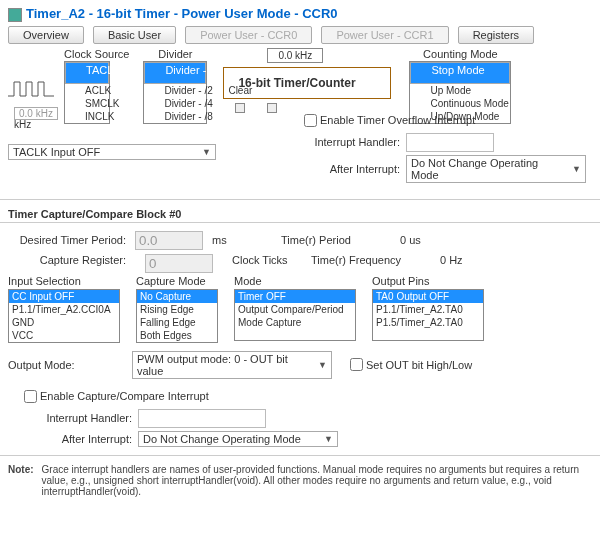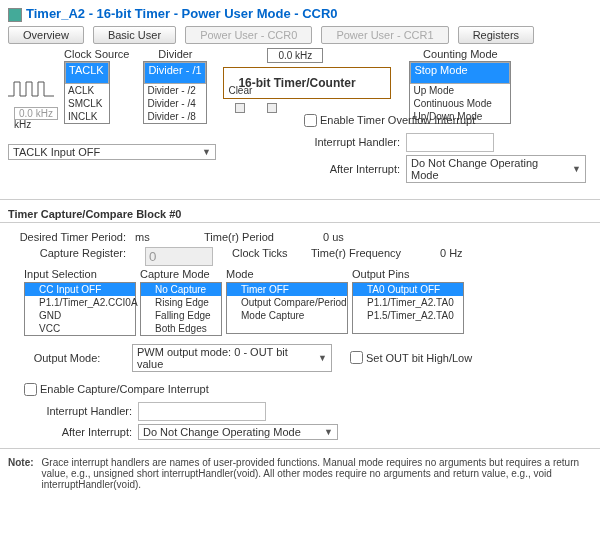--- a/index.html
+++ b/index.html
@@ -6,37 +6,37 @@
 .hdr{margin:6px 8px 4px;font-size:13px;font-weight:bold;color:#0066CC}
 .hdr .ico{display:inline-block;width:12px;height:12px;background:#4a9;margin-right:4px;vertical-align:middle;border:1px solid #888}
 .tabs{margin:0 8px 2px}
 .tab{display:inline-block;padding:2px 14px;border:1px solid #aaa;border-radius:2px;background:linear-gradient(#fff,#e4e4e4);font-size:11px;cursor:pointer;margin-right:6px}
 .tab.dis{color:#aaa;background:#f3f3f3;cursor:default}
 hr{border:none;border-top:1px solid #ccc;margin:8px 0}
 .rowlbl{text-align:center;font-size:11px;margin-bottom:1px}
 .diagram{display:flex;align-items:flex-start;margin:4px 6px 0}
 .clkshape{width:54px;height:34px;margin-top:24px}
 .selbox{border:1px solid #888;background:#fff;font-size:10px;width:44px}
-.selbox div{padding:1px 3px;white-space:nowrap}
+.selbox div{padding:1px 20px;white-space:nowrap}
 .selbox .sel{background:#1E90FF;color:#fff}
 .wirebox{border:1px solid #a16207;background:#fff;font-size:12px;font-weight:bold;text-align:left;padding:8px 14px;position:relative}
 .smallfreq{border:1px solid #888;padding:1px 10px;font-size:10px;display:inline-block;margin-bottom:4px;margin-left:44px}
 .cntmode{width:100px}
 .chk{vertical-align:middle}
 .fld{display:flex;align-items:center;margin:3px 0}
 .fld label{display:inline-block;text-align:right;margin-right:6px}
 .txtin{border:1px solid #bbb;padding:1px 3px;background:#fff;height:15px}
 .sel{border:1px solid #aaa;background:#fff;padding:1px 3px;height:18px;font-size:11px}
 .dropdown{border:1px solid #aaa;background:#fff;padding:1px 4px;font-size:11px;display:inline-flex;align-items:center;justify-content:space-between}
 .dropdown .arrow{font-size:9px;color:#555;margin-left:4px}
 .section-title{font-weight:bold;font-size:11px;margin:6px 8px 2px}
-.grp{display:flex;margin:2px 24px;gap:4px}
+.grp{display:flex;margin:2px 8px;gap:16px}
 .grp .col .lbl{font-size:11px;margin-bottom:2px}
 .listb{border:1px solid #888;background:#fff;font-size:10px;min-height:50px}
-.listb div{padding:1px 14px;white-space:nowrap}
+.listb div{padding:1px 3px;white-space:nowrap}
 .listb .hl{background:#1E90FF;color:#fff}
 .note{display:flex;margin:6px 8px;font-size:10px;color:#444}
 .note b{margin-right:8px}
 .ro{background:#eee;color:#999}
 .block2{margin:2px 8px}
 .clearlbl{position:absolute;left:4px;bottom:2px;font-size:10px;font-weight:normal}
 .sq{display:inline-block;width:8px;height:8px;border:1px solid #888;background:#eee;margin:0 2px}
 </style>
 </head>
 <body>
@@ -120,20 +120,21 @@
     </div>
 </div>
 
 <hr>
 <div class="section-title">Timer Capture/Compare Block #0</div>
 <hr style="margin-top:2px">
 
 <div class="block2">
   <div style="display:flex;align-items:center;gap:9px;margin-bottom:4px">
     <label style="width:118px;text-align:right">Desired Timer Period:</label>
+    <input class="txtin ro" style="width: 60px;" value="0.0">
     <span style="width:60px">ms</span>
     <span style="width:110px">Time(r) Period</span>
     <span style="width:60px">0 us</span>
   </div>
   <div style="display:flex;gap:19px">
     <label style="width:118px;text-align:right">Capture Register:</label>
     <input class="txtin ro" style="width: 60px;" value="0">
     <span style="width:60px">Clock Ticks</span>
     <span style="width:110px">Time(r) Frequency</span>
     <span style="width:60px">0 Hz</span>
@@ -171,21 +172,21 @@
       <div class="lbl">Output Pins</div>
       <div class="listb" id="outbox" style="width:110px">
         <div class="hl">TA0 Output OFF</div>
         <div>P1.1/Timer_A2.TA0</div>
         <div>P1.5/Timer_A2.TA0</div>
       </div>
     </div>
 </div>
 
 <div class="fld" style="margin:8px 8px">
-    <label style="width:118px;text-align:center">Output Mode:</label>
+    <label style="width:118px;text-align:left">Output Mode:</label>
     <div class="dropdown" style="width:190px">
       <span>PWM output mode: 0 - OUT bit value</span>
       <span class="arrow">▼</span>
     </div>
     <span style="width:14px"></span>
     <input type="checkbox" class="chk" style=""> 
     <span>Set OUT bit High/Low</span>
   </div>
 
 <div style="margin:4px 20px">

